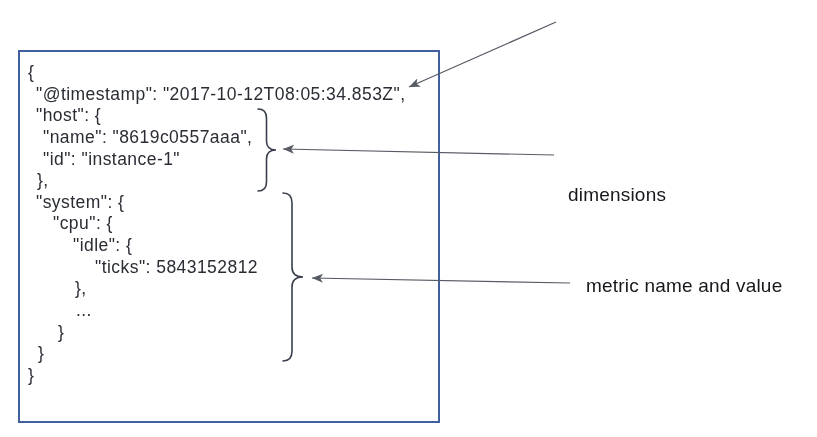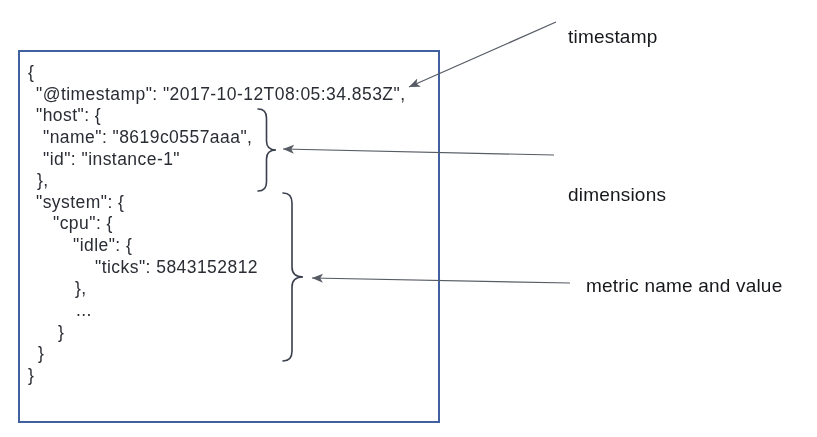--- a/index.html
+++ b/index.html
@@ -70,17 +70,16 @@
     <div class="cl" style="padding-left:33px">"cpu": {</div>
     <div class="cl" style="padding-left:53px">"idle": {</div>
     <div class="cl" style="padding-left:75px">"ticks": 5843152812</div>
     <div class="cl" style="padding-left:55px">},</div>
     <div class="cl" style="padding-left:56px">...</div>
     <div class="cl" style="padding-left:38px">}</div>
     <div class="cl" style="padding-left:18px">}</div>
     <div class="cl" style="padding-left:8px">}</div>
   </div>
 
-  <div class="lbl" id="label-timestamp">timestamp</div>
   <div class="lbl" id="label-dimensions">dimensions</div>
   <div class="lbl" id="label-metric">metric name and value</div>
 
 </div>
 
 </body></html>

